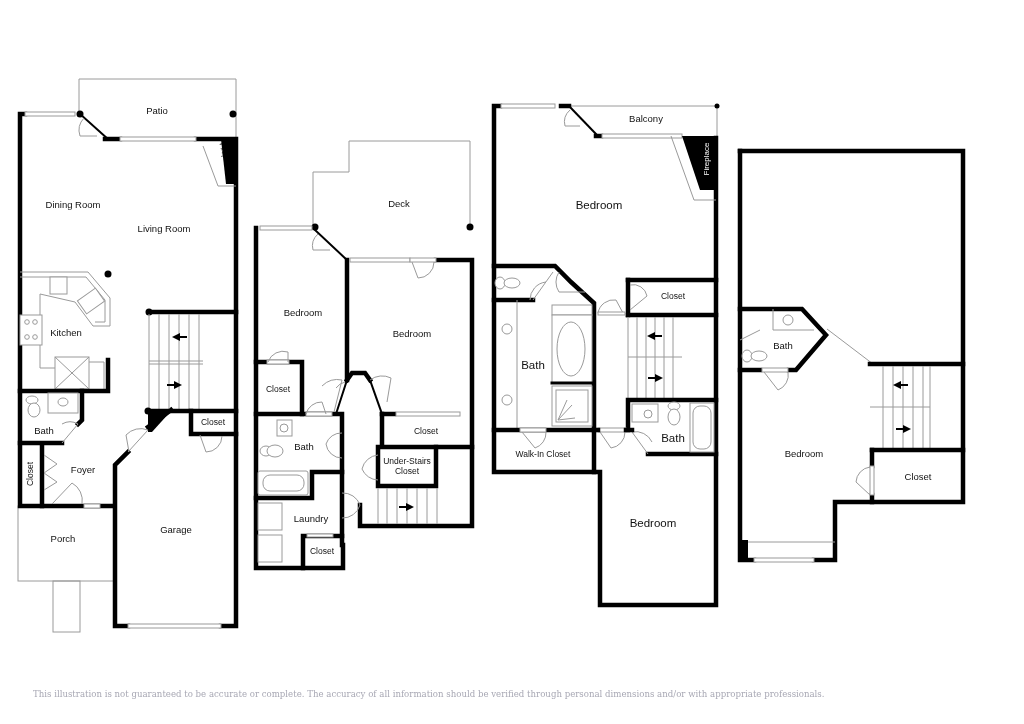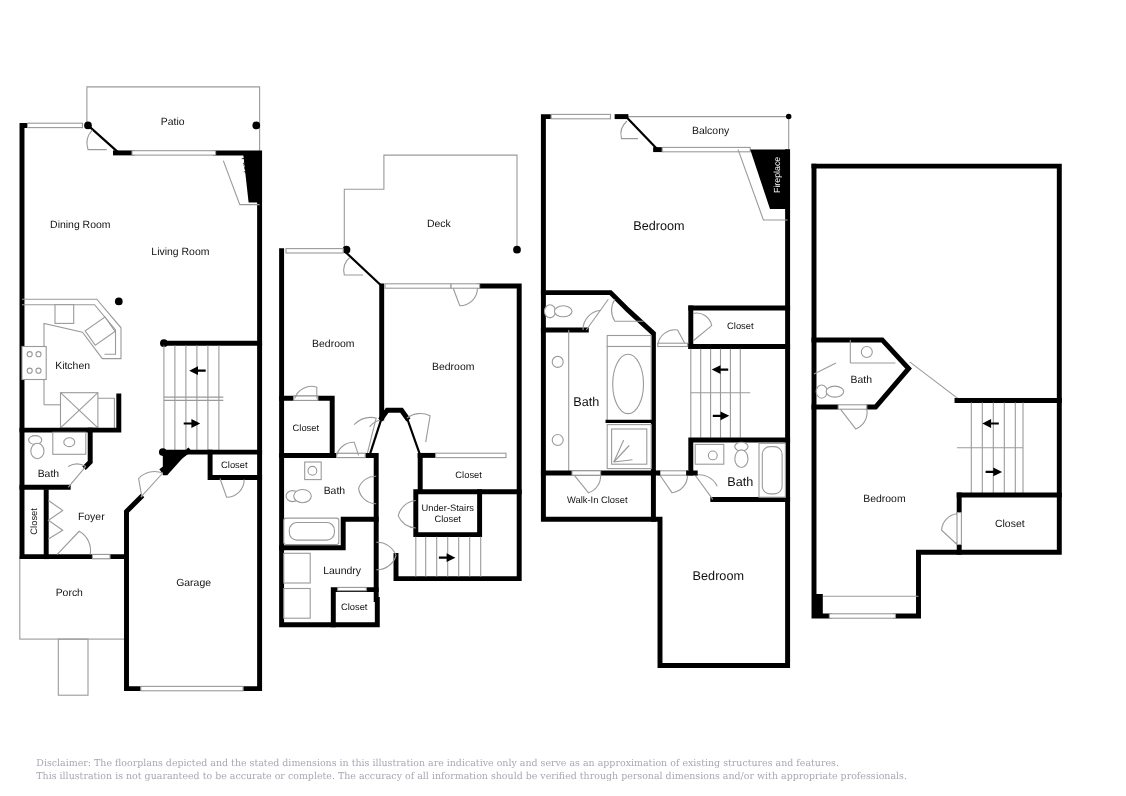--- a/index.html
+++ b/index.html
@@ -321,15 +321,14 @@
     <polyline class="wall" points="872,495 872,502"></polyline>
     <rect class="win" x="870" y="466" width="4" height="29"></rect>
     <path class="door" d="M870,467 A16,16 0 0,0 856,482 L870,495"></path>
     <text class="lbl" x="918" y="477">Closet</text>
 
     <text class="lbl" x="804" y="454">Bedroom</text>
   </g>
 </svg>
 
 <div class="disclaimer">
-  <div>Disclaimer: The floorplans depicted and the stated dimensions in this illustration are indicative only and serve as an approximation of existing structures and features.</div>
   <div>This illustration is not guaranteed to be accurate or complete. The accuracy of all information should be verified through personal dimensions and/or with appropriate professionals.</div>
 </div>
 
 </body></html>

